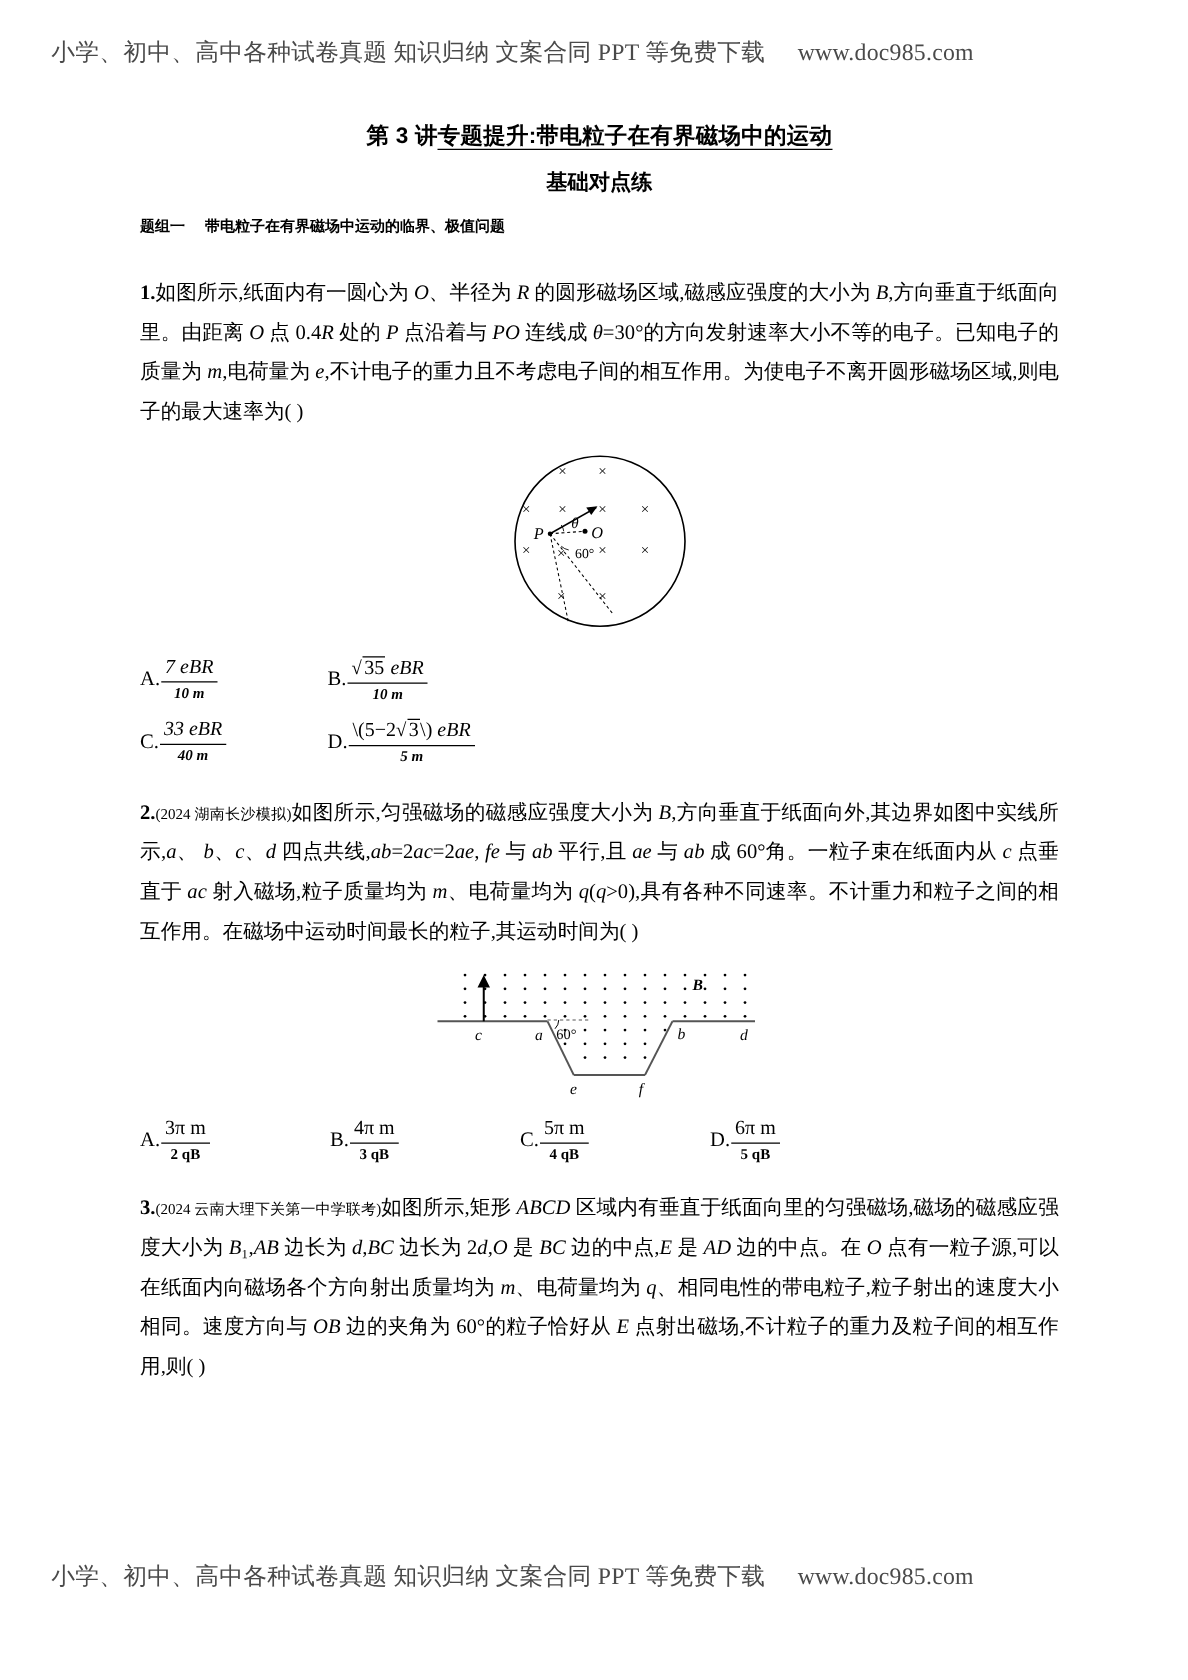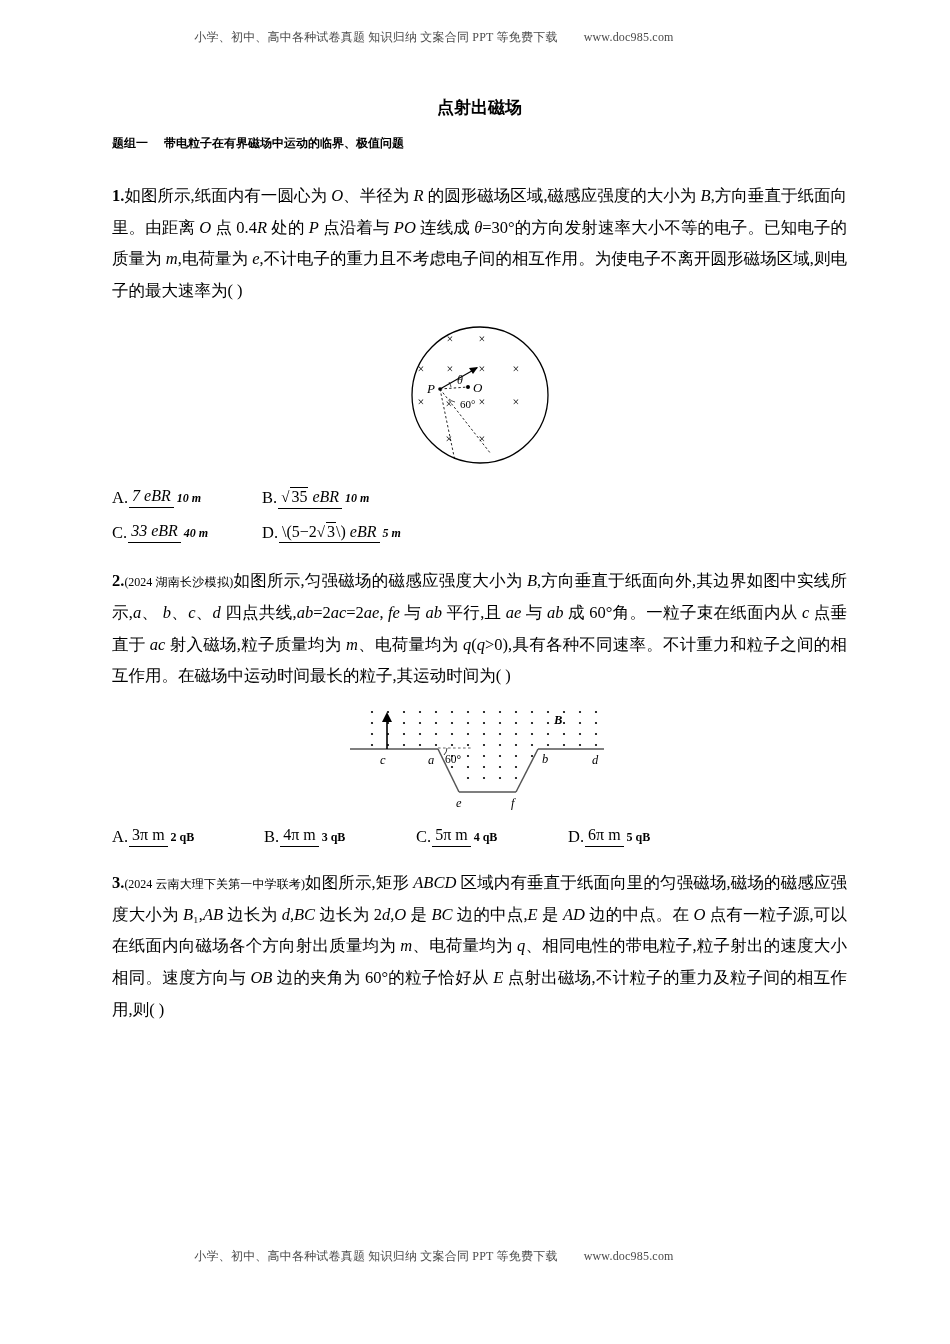--- a/index.html
+++ b/index.html
@@ -21,25 +21,24 @@
     padding: 0;
   }
 
   
   .watermark {
     position: absolute;
     left: 0;
     width: 820px;
     text-align: center;
     font-family: "Liberation Serif", "DejaVu Serif", serif;
-    font-size: 12px;
+    font-size: 19px;
     color: #4a4a4a;
     letter-spacing: 0.2px;
     white-space: nowrap;
-    margin-left: 24px;
   }
   .watermark .wm-url {
     margin-left: 26px;
     font-family: "Liberation Serif", "DejaVu Serif", serif;
   }
   #header-watermark { top: 29px; }
   #footer-watermark { top: 1248px; }
 
   
   .content {
@@ -104,21 +103,21 @@
   }
   .opt {
     display: flex;
     align-items: center;
     font-size: 16.5px;
     white-space: nowrap;
   }
   .opt-label { margin-right: 1px; }
   .frac {
     display: inline-flex;
-    flex-direction: row;
+    flex-direction: column;
     align-items: center;
     vertical-align: middle;
     line-height: 1.18;
   }
   .frac .num {
     border-bottom: 1.2px solid #000;
     padding: 0 3px 1px 3px;
     font-size: 16px;
   }
   .frac .den {
@@ -160,22 +159,25 @@
 
 <div class="page">
 
   <div class="watermark" id="header-watermark">
     <span>小学、初中、高中各种试卷真题 知识归纳 文案合同 PPT 等免费下载</span><span class="wm-url">www.doc985.com</span>
   </div>
 
   <div class="content">
 
 
-
-    <div class="section-title">点射出磁场</div>
+    <div class="lecture-title">
+      <span>第 3 讲</span><span class="underlined">专题提升:带电粒子在有界磁场中的运动</span>
+    </div>
+
+    <div class="section-title">基础对点练</div>
 
     <div class="group-title">
       <span>题组一</span><span class="gt-gap"></span><span>带电粒子在有界磁场中运动的临界、极值问题</span>
     </div>
 
     <div class="question">
       <span class="qnum">1.</span><span><span>如图所示,纸面内有一圆心为 </span><span class="it">O</span><span>、半径为 </span><span class="it">R</span><span> 的圆形磁场区域,磁感应强度的大小为 </span><span class="it">B</span><span>,方向垂直于纸面向里。由距离 </span><span class="it">O</span><span> 点 0.4</span><span class="it">R</span><span> 处的 </span><span class="it">P</span><span> 点沿着与 </span><span class="it">PO</span><span> 连线成 </span><span class="it">θ</span><span>=30°的方向发射速率大小不等的电子。已知电子的质量为 </span><span class="it">m</span><span>,电荷量为 </span><span class="it">e</span><span>,不计电子的重力且不考虑电子间的相互作用。为使电子不离开圆形磁场区域,则电子的最大速率为(        )</span></span>
     </div>
 
     <div class="fig1-wrap">

